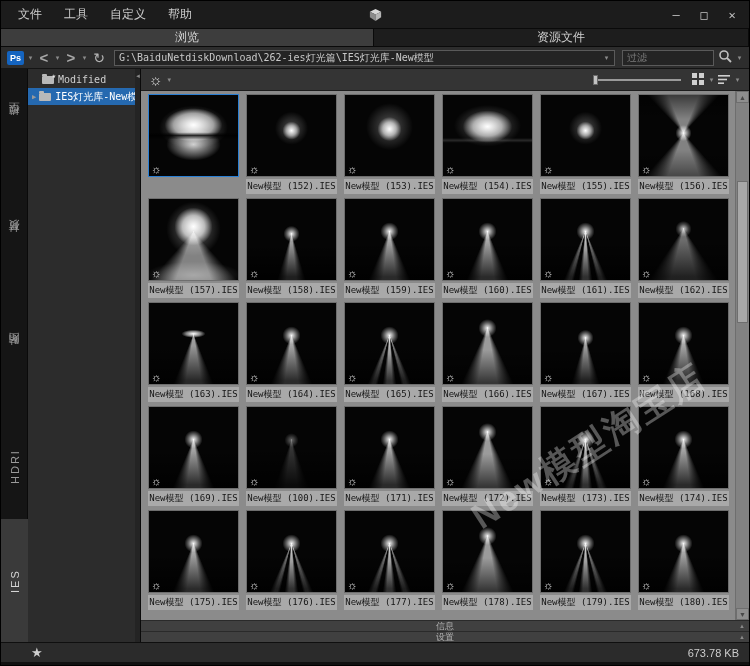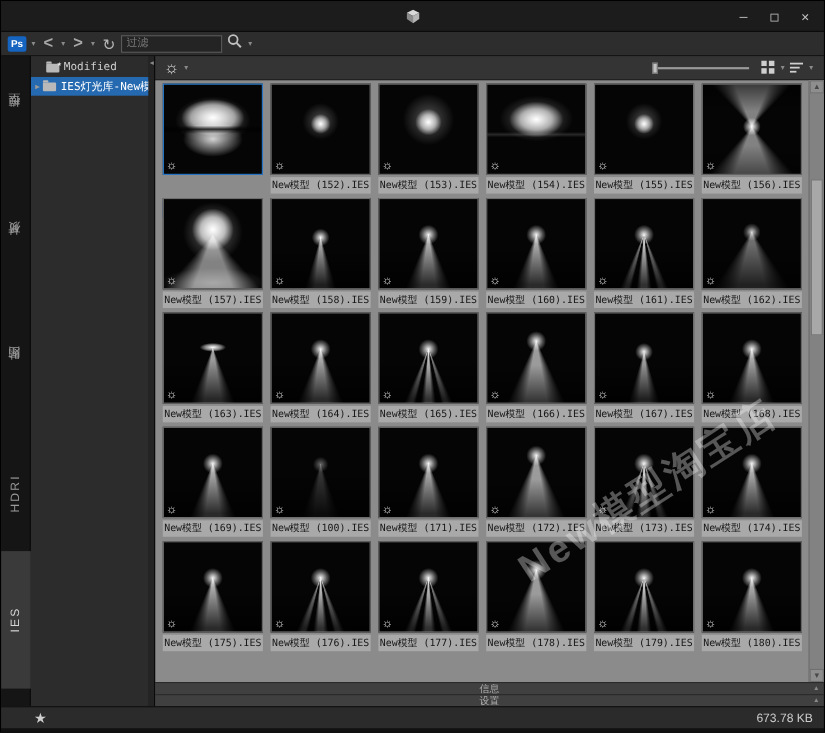--- a/index.html
+++ b/index.html
@@ -144,43 +144,57 @@
   .bottom-strip { height:3px; flex:0 0 3px; background:#111111; }
 
   .watermark { position:absolute; left:487px; top:492px; transform:rotate(-33deg); transform-origin:0 100%; font-size:35px; font-weight:bold; letter-spacing:3px; color:rgba(255,255,255,.33); white-space:nowrap; pointer-events:none; z-index:6; }
 </style>
 </head>
 <body>
 
 <div class="window">
 
   <div class="titlebar">
+    <div class="menubar">
+        <span class="menu-item">文件</span>
+        <span class="menu-item">工具</span>
+        <span class="menu-item">自定义</span>
+        <span class="menu-item">帮助</span>
+      </div>
     <div class="title-group">
       <svg class="logo" viewBox="0 0 16 16">
         <polygon points="2,5 8,2 14,5 8,8" fill="#d8d8d8"></polygon>
         <polygon points="2,5 8,8 8,15 2,11" fill="#8a8a8a"></polygon>
         <polygon points="14,5 8,8 8,15 14,11" fill="#b5b5b5"></polygon>
       </svg>
     </div>
     <div class="win-controls">
       <span class="win-btn">–</span>
       <span class="win-btn">□</span>
       <span class="win-btn">✕</span>
     </div>
   </div>
 
+  <div class="tabbar">
+    <div class="tab active">浏览</div>
+    <div class="tab inactive">资源文件</div>
+  </div>
 
   <div class="toolbar">
     <div class="ps-btn">Ps</div>
     <span class="caret">▾</span>
     <span class="nav-btn">&lt;</span>
     <span class="caret">▾</span>
     <span class="nav-btn">&gt;</span>
     <span class="caret">▾</span>
     <span class="refresh-btn">↻</span>
+    <div class="address">
+      <span class="address-text">G:\BaiduNetdiskDownload\262-ies灯光篇\IES灯光库-New模型</span>
+      <span class="caret">▾</span>
+    </div>
     <input class="filter" type="text" placeholder="过滤" style="">
     <span class="search-btn">
       <svg width="14" height="14" viewBox="0 0 14 14">
           <circle cx="6" cy="6" r="4" fill="none" stroke="#c0c0c0" stroke-width="1.6"></circle>
           <line x1="9" y1="9" x2="13" y2="13" stroke="#c0c0c0" stroke-width="1.8"></line>
         </svg>
     </span>
     <span class="caret">▾</span>
   </div>
 

